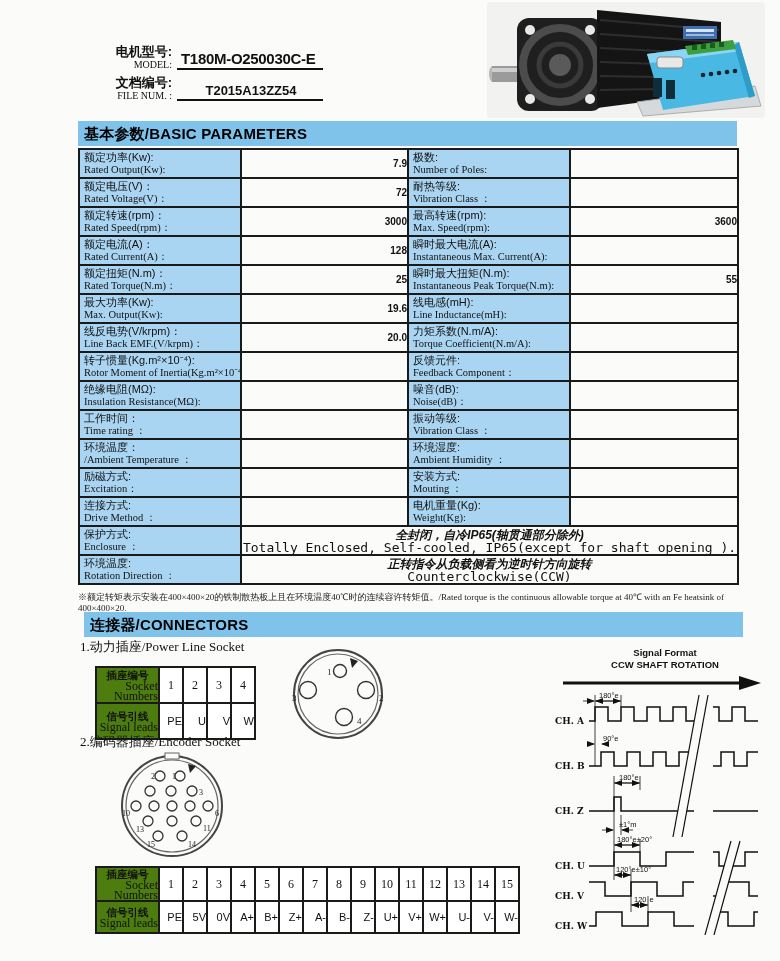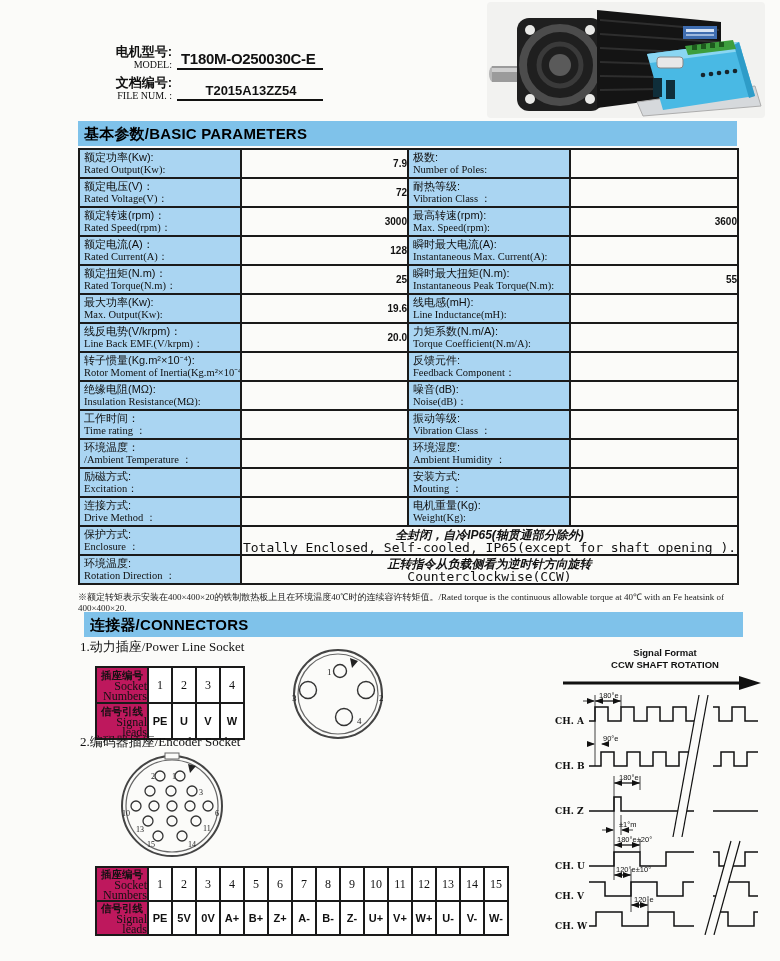--- a/index.html
+++ b/index.html
@@ -34,25 +34,25 @@
                    font-weight:bold; font-size:10px; }
   .params td.merged { text-align:center; padding:0; }
   .params .mzh { font-family:"Liberation Sans",sans-serif; font-weight:bold; font-size:12px; line-height:14px;font-style:italic; }
   .params .men { font-family:"DejaVu Sans Mono",monospace; font-size:13px; line-height:12px; }
 
   .note { left:78px; top:592px; width:695px; font-size:9px; line-height:11px; color:#222; }
 
   
   table.socket { border-collapse:collapse; border:2px solid #1a1a1a; background:#fff; }
   .socket td { border:2px solid #1a1a1a; text-align:center; vertical-align:middle; }
-  .socket td.hdr { background:#be185d; width:52px; }
+  .socket td.hdr { background:#4d7c0f; width:63px; }
   .socket .zh { font-family:"Liberation Sans",sans-serif; font-weight:bold; font-size:10.5px; line-height:12px; }
   .socket .en { font-size:12px; line-height:10px;text-align:right; }
   .socket td.num { font-family:"Liberation Serif",serif; font-size:12px; width:24px; }
-  .socket td.lead { font-family:"Liberation Sans",sans-serif; font-weight:bold; font-size:11px; width:24px; }
+  .socket td.lead { font-family:"Liberation Sans",sans-serif; font-weight:normal; font-size:11px; width:24px;text-align:right; }
   table.power td { height:36px; }
   table.enc td { height:32px; }
 
   .subtitle { font-size:13px; font-family:"Liberation Serif",serif; white-space:nowrap; }
 
   svg text { user-select:none; }
 </style>
 </head>
 <body>
 

